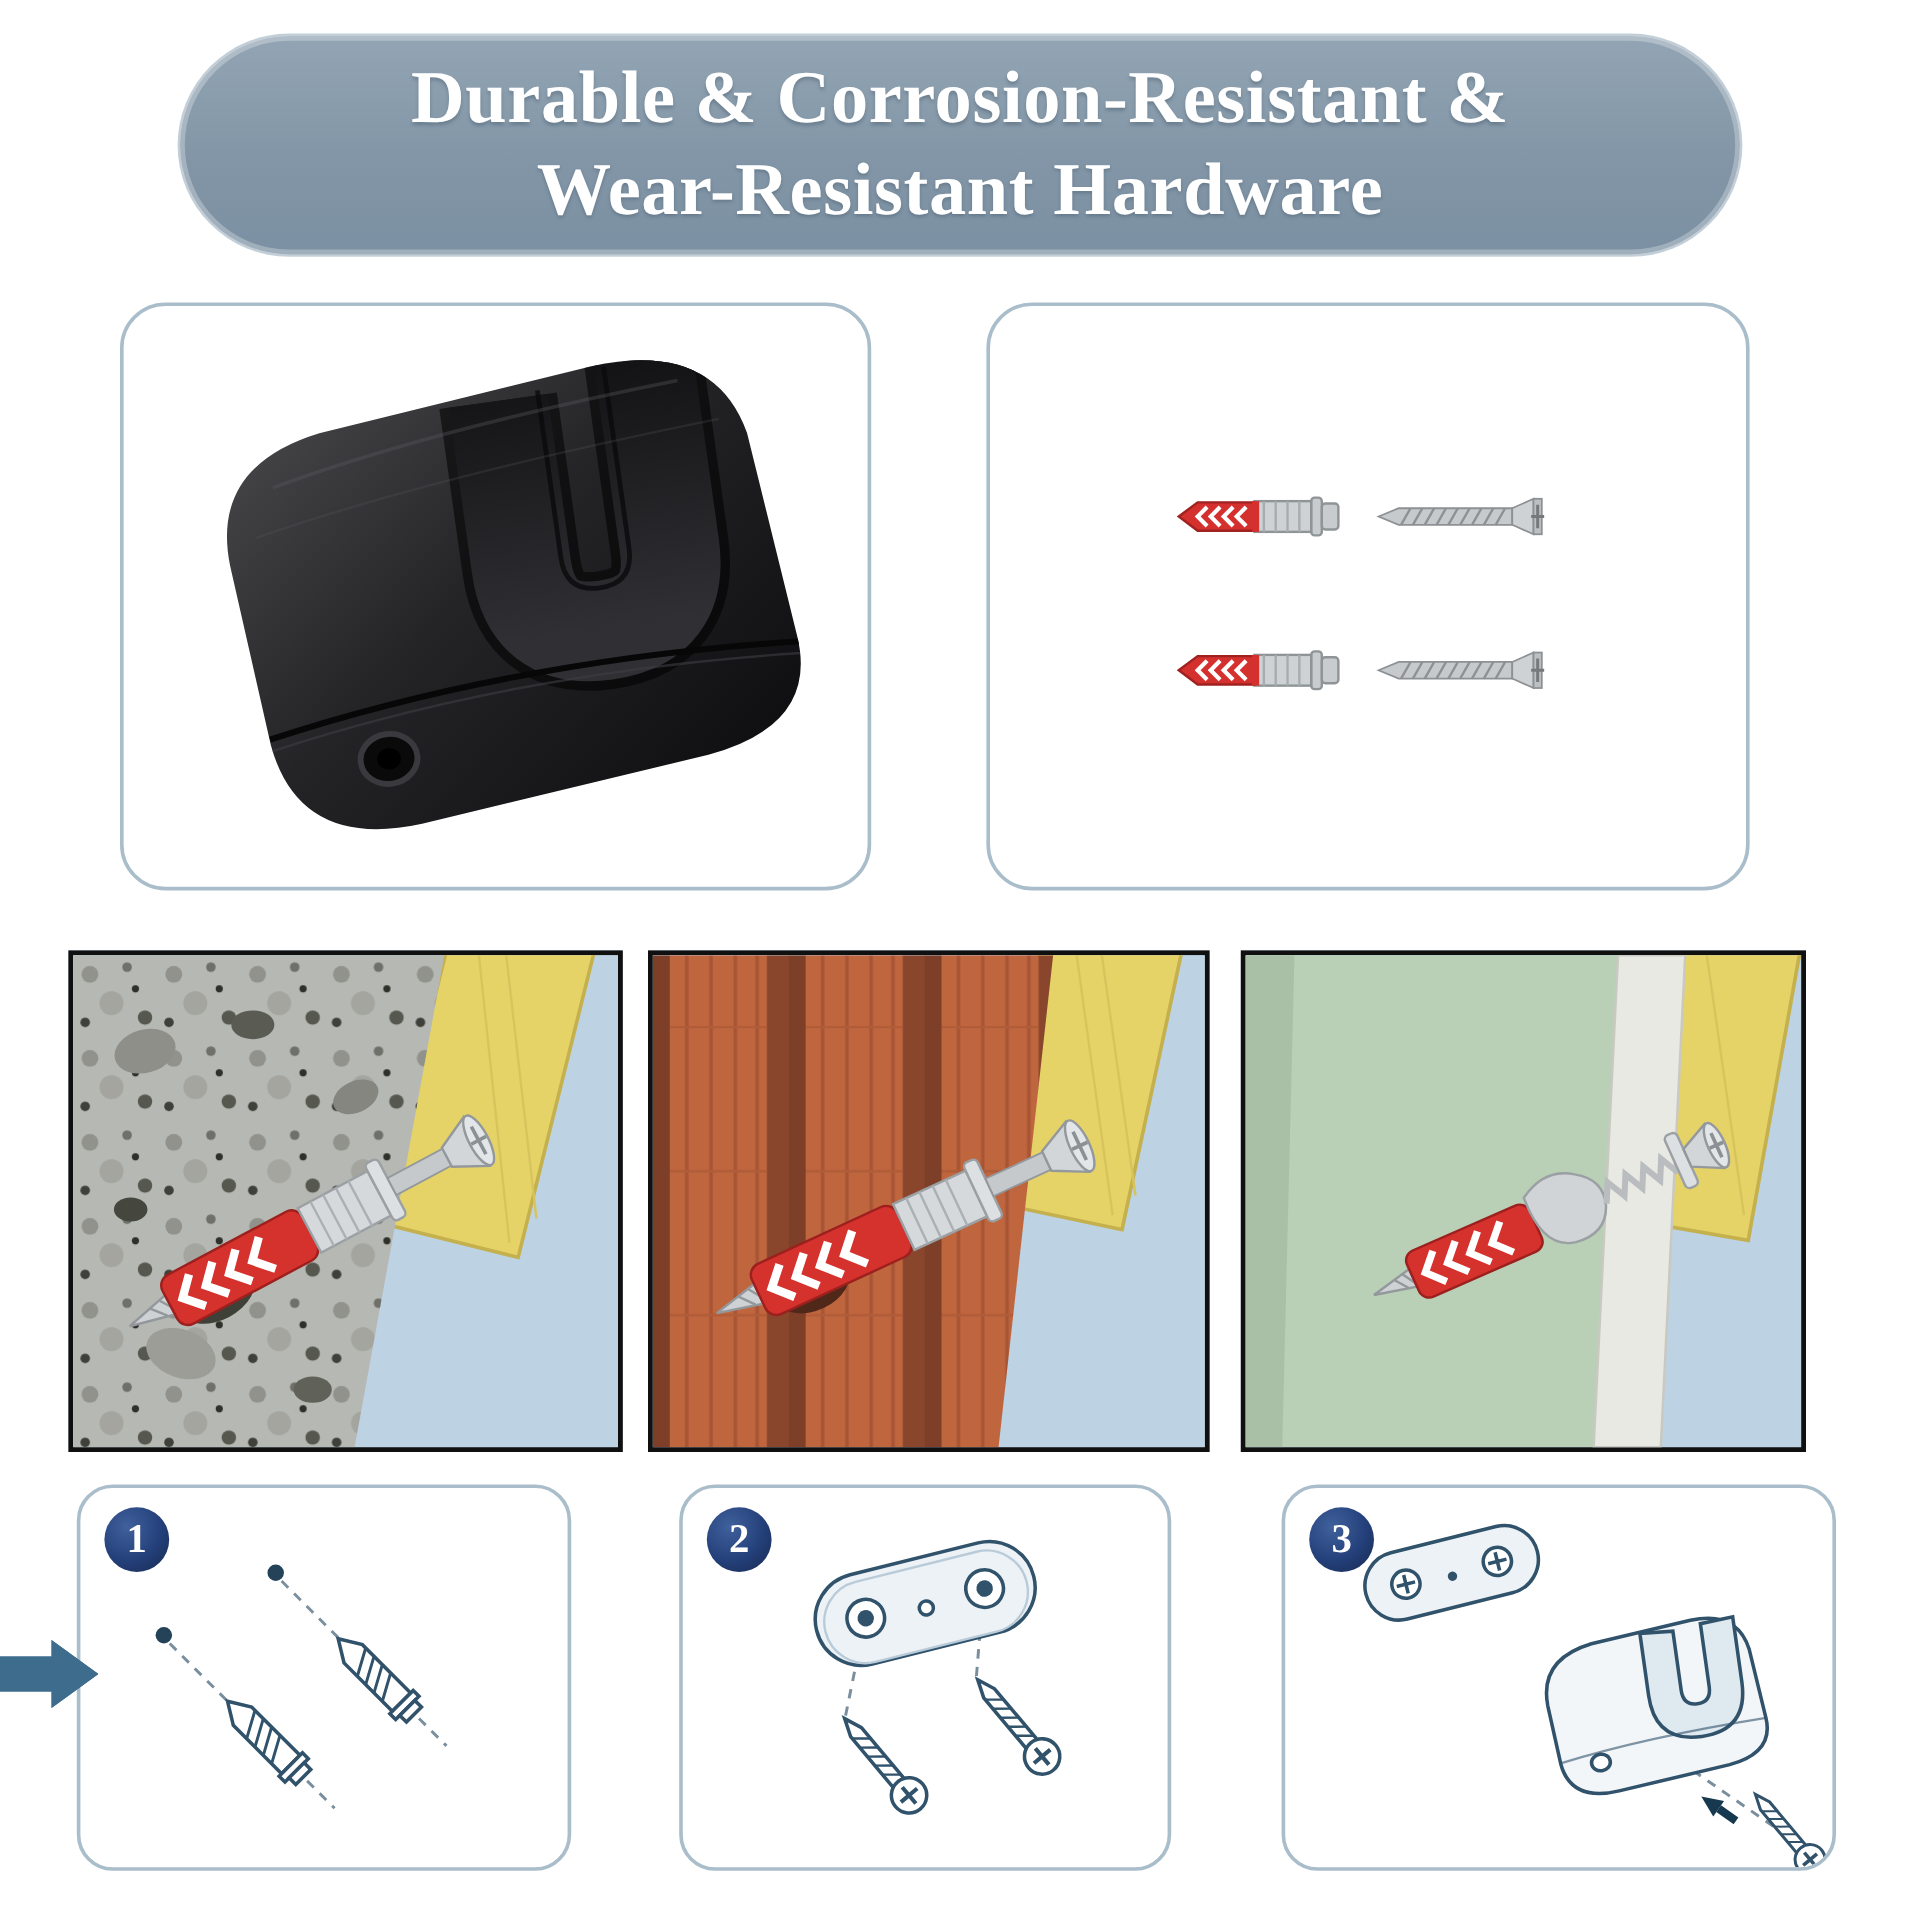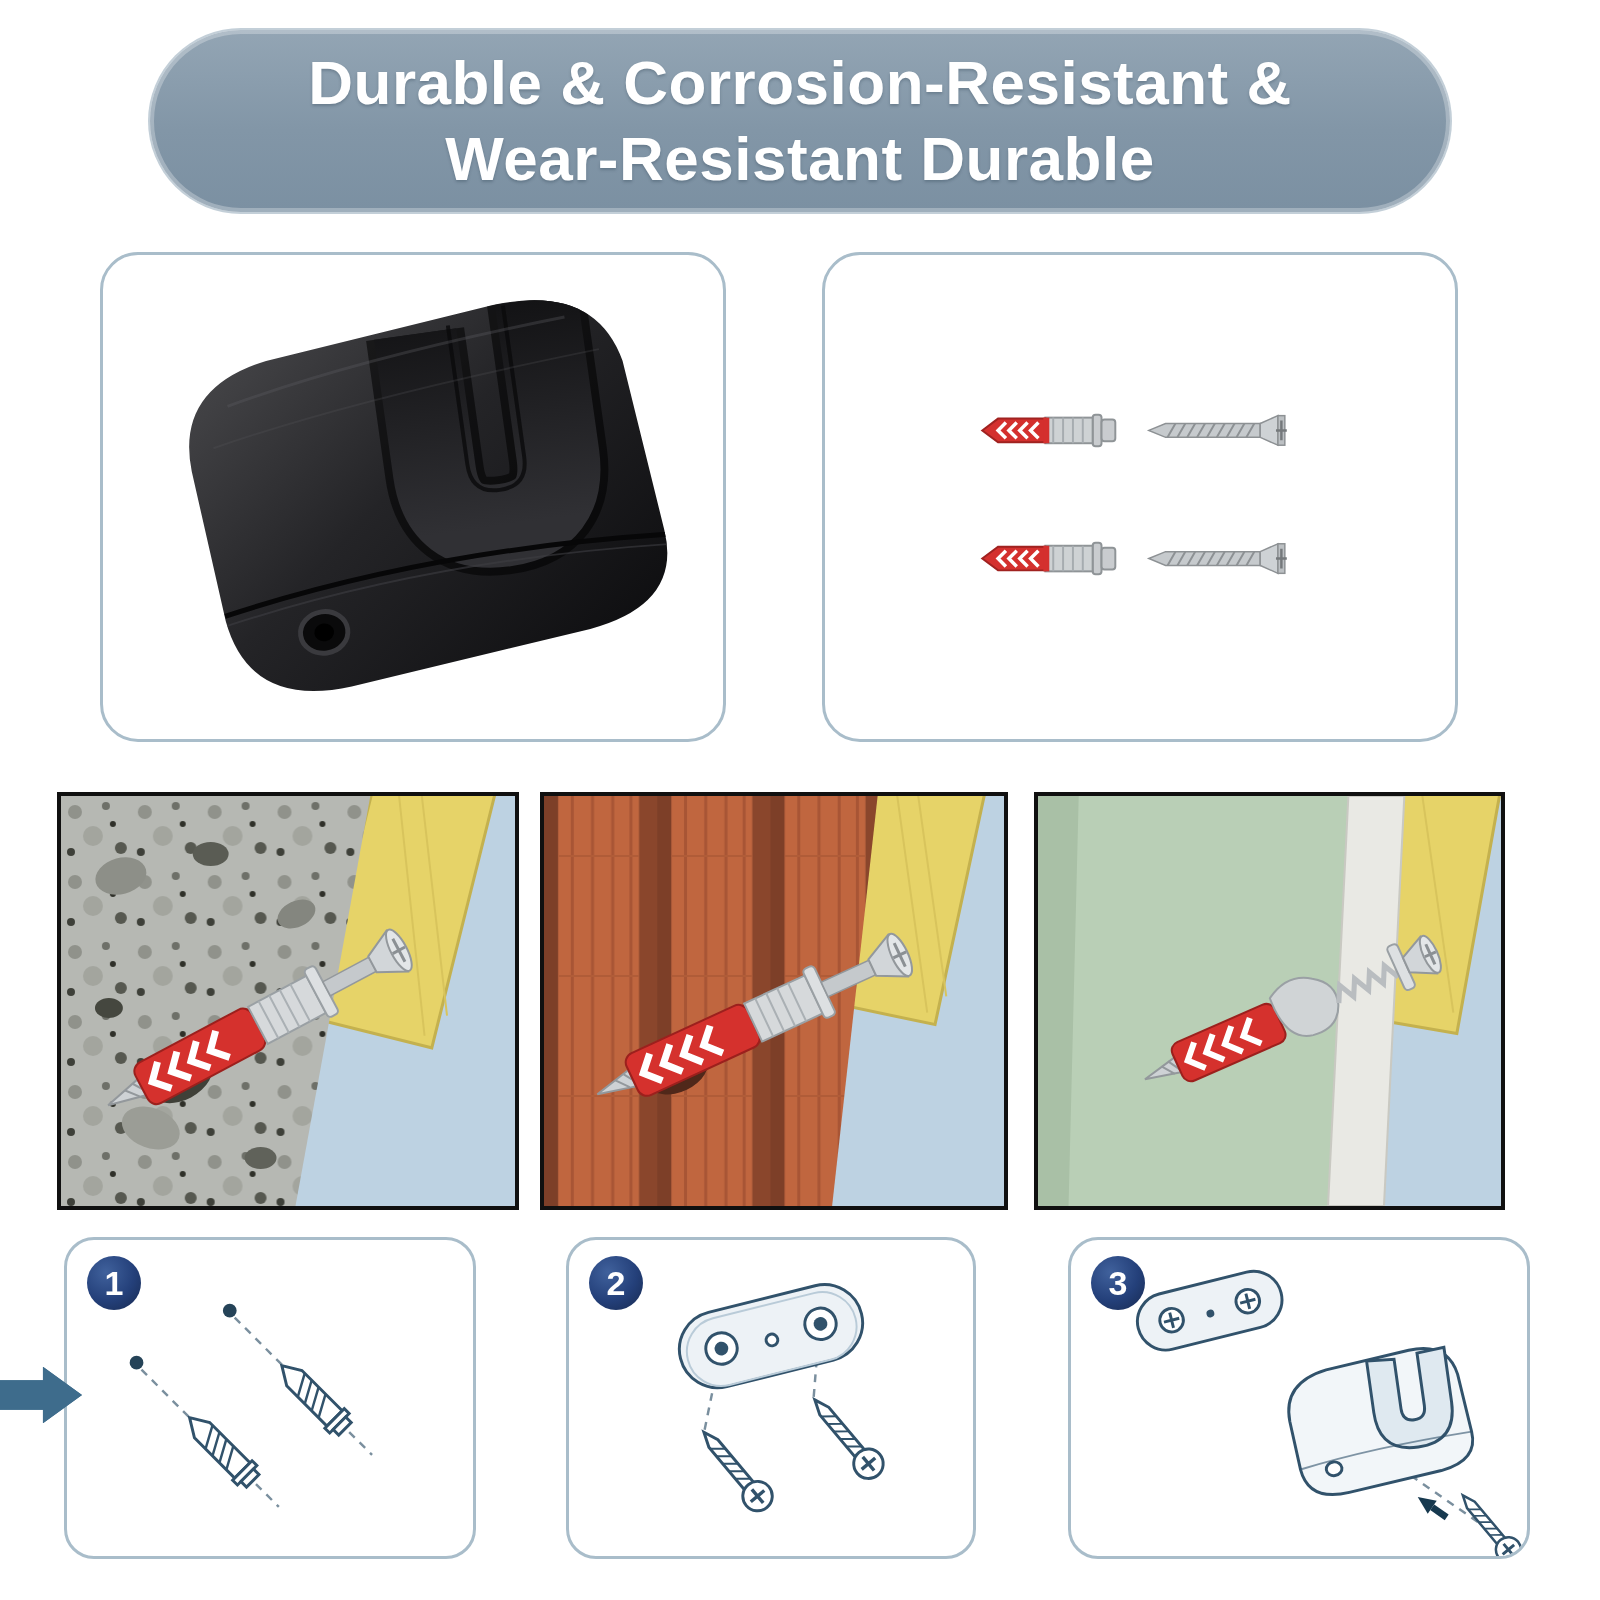--- a/index.html
+++ b/index.html
@@ -1,18 +1,18 @@
 <!DOCTYPE html>
 <html><head>
 <meta charset="utf-8">
 <style>
   html,body{margin:0;padding:0;background:#fff;}
   .canvas{
     position:relative;width:1600px;height:1600px;background:#ffffff;
-    font-family:Liberation Sans, sans-serif;overflow:hidden;
+    font-family:Liberation Serif, serif;overflow:hidden;
   }
   
   .banner{
     position:absolute;left:150px;top:30px;width:1300px;height:182px;
     background:linear-gradient(180deg,#93a5b4 0%,#8296a7 55%,#7b90a2 100%);
     border-radius:92px;
     box-shadow:inset 0 0 0 4px rgba(255,255,255,.28), 0 0 0 2px #c3cfd8;
     display:flex;flex-direction:column;justify-content:center;align-items:center;
   }
   .banner-line{
@@ -58,21 +58,21 @@
   .flow-arrow{position:absolute;top:1362px;width:82px;height:66px;}
   .flow-arrow svg{display:block;width:100%;height:100%;}
 </style>
 </head>
 <body>
 
 <div class="canvas">
 
   <div class="banner">
     <div class="banner-line">Durable &amp; Corrosion-Resistant &amp;</div>
-    <div class="banner-line">Wear-Resistant Durable</div>
+    <div class="banner-line">Wear-Resistant Hardware</div>
   </div>
 
   <div class="photo-card" id="holder-card">
     <svg id="holder-svg" class="card-svg" viewBox="0 0 580 450">
       <defs>
         <linearGradient id="hold-body" x1="0" y1="0" x2="1" y2="1">
           <stop offset="0" stop-color="#4a4a4d"></stop>
           <stop offset="0.45" stop-color="#242427"></stop>
           <stop offset="1" stop-color="#0c0c0e"></stop>
         </linearGradient>

